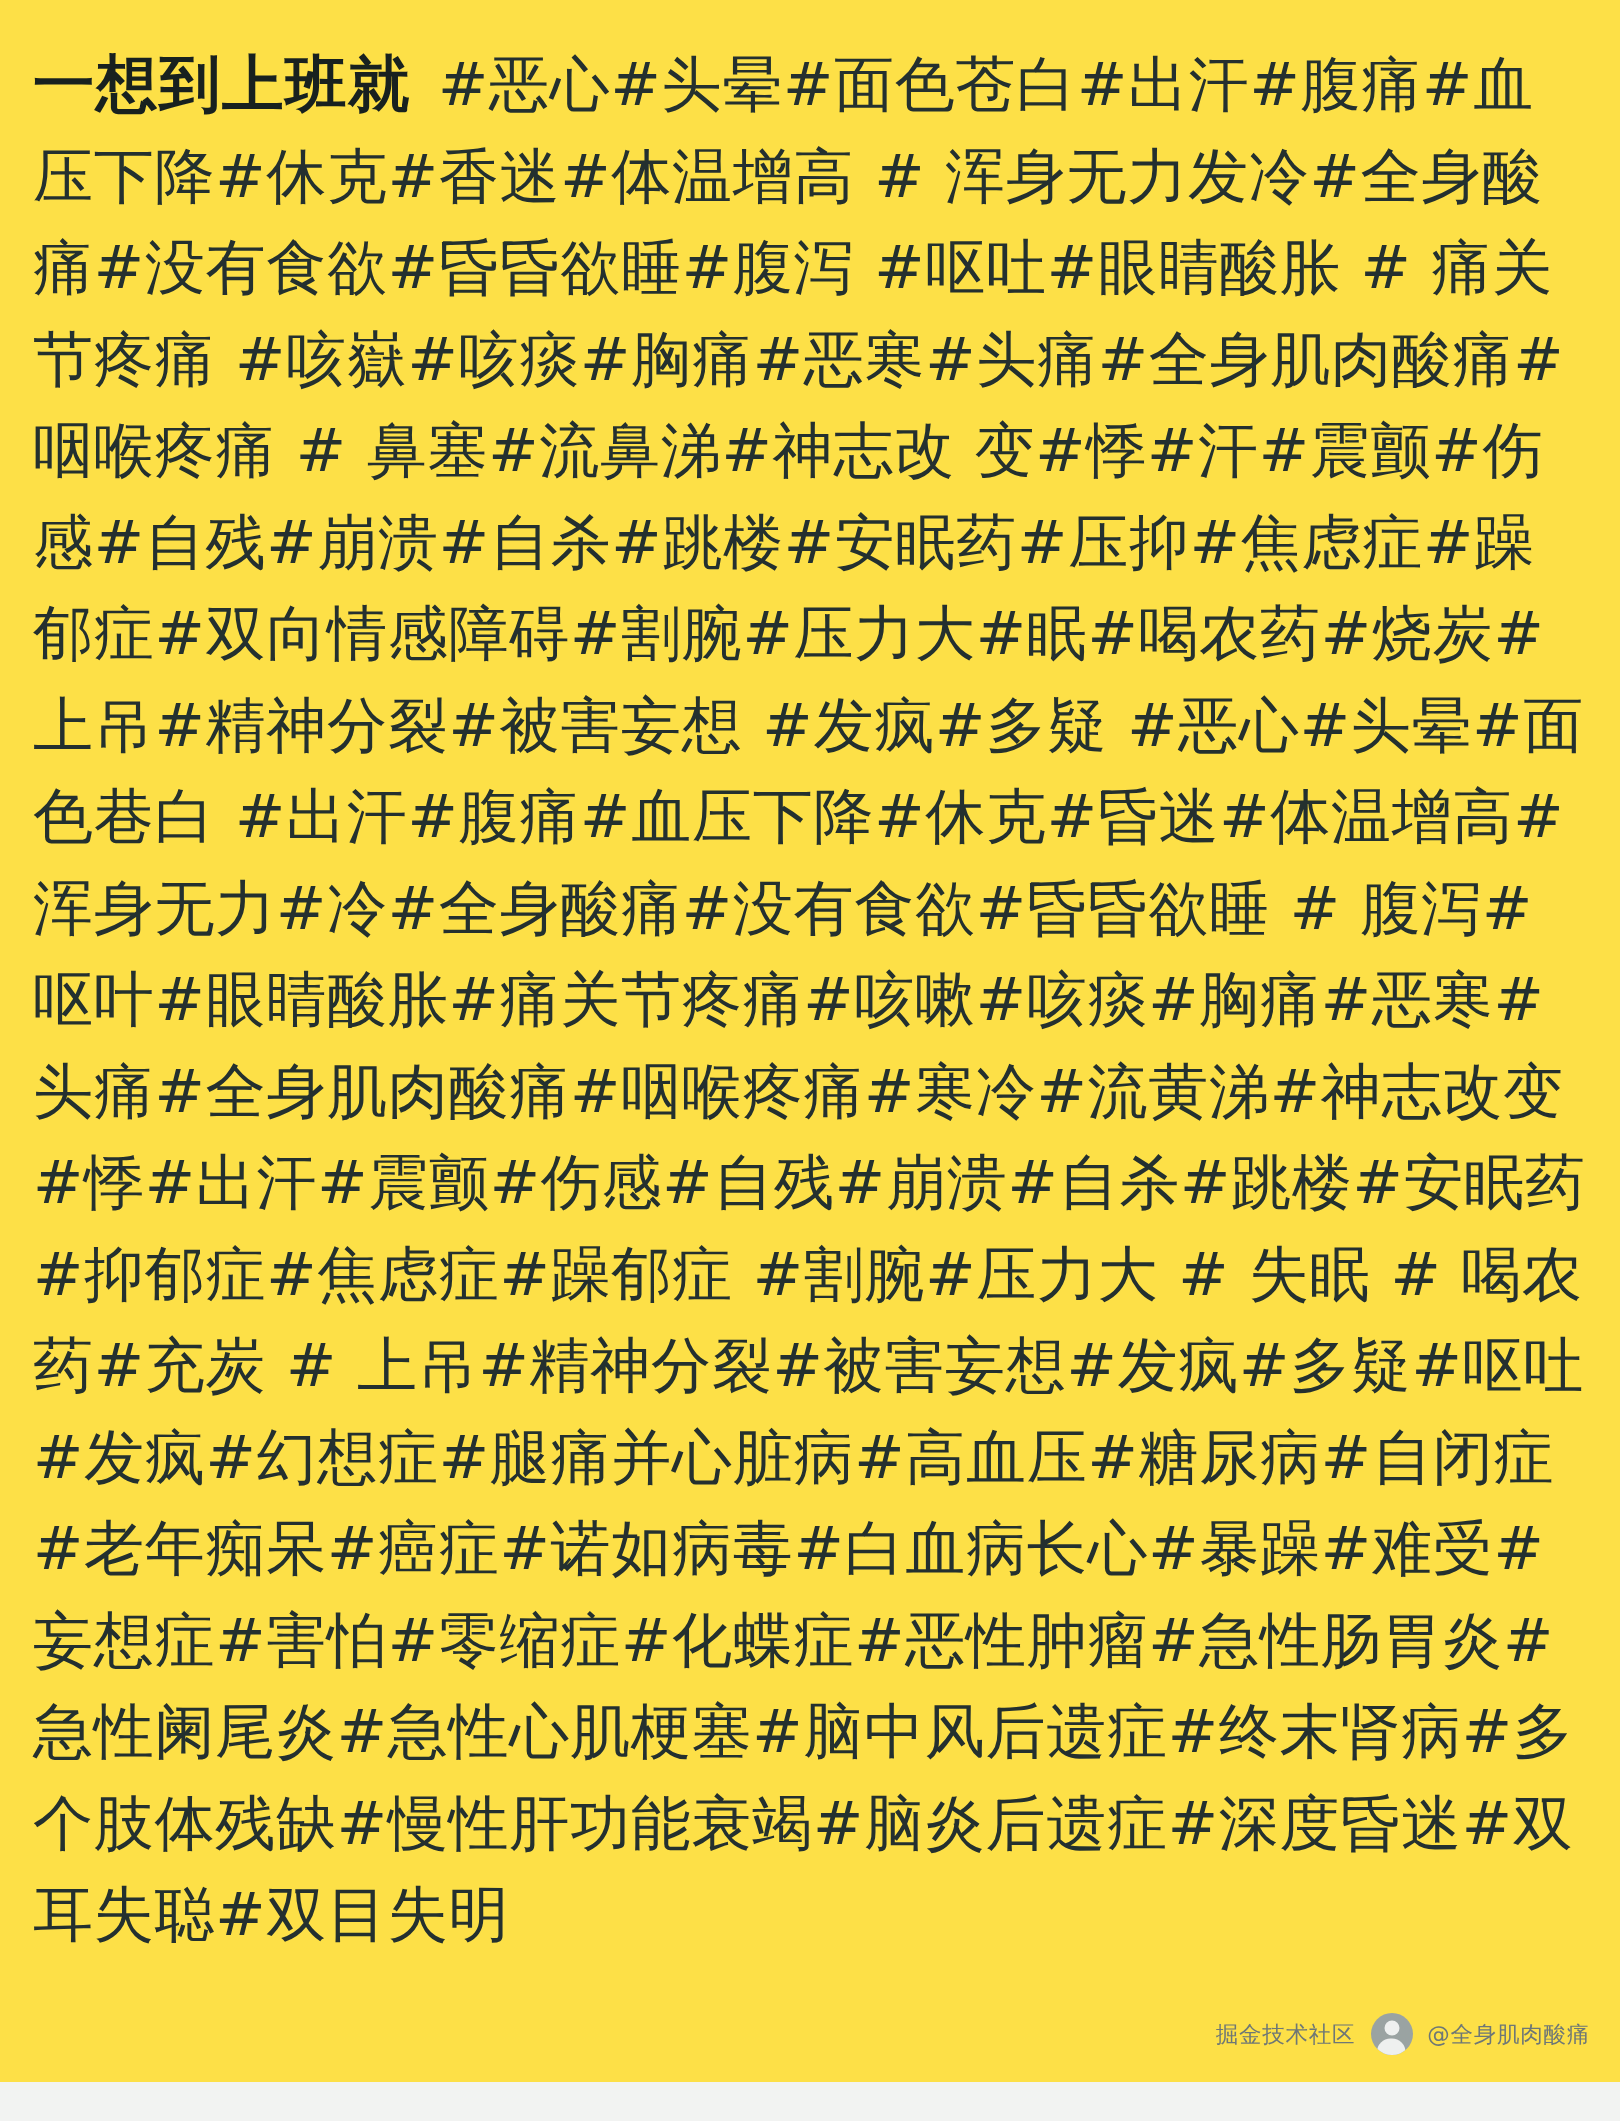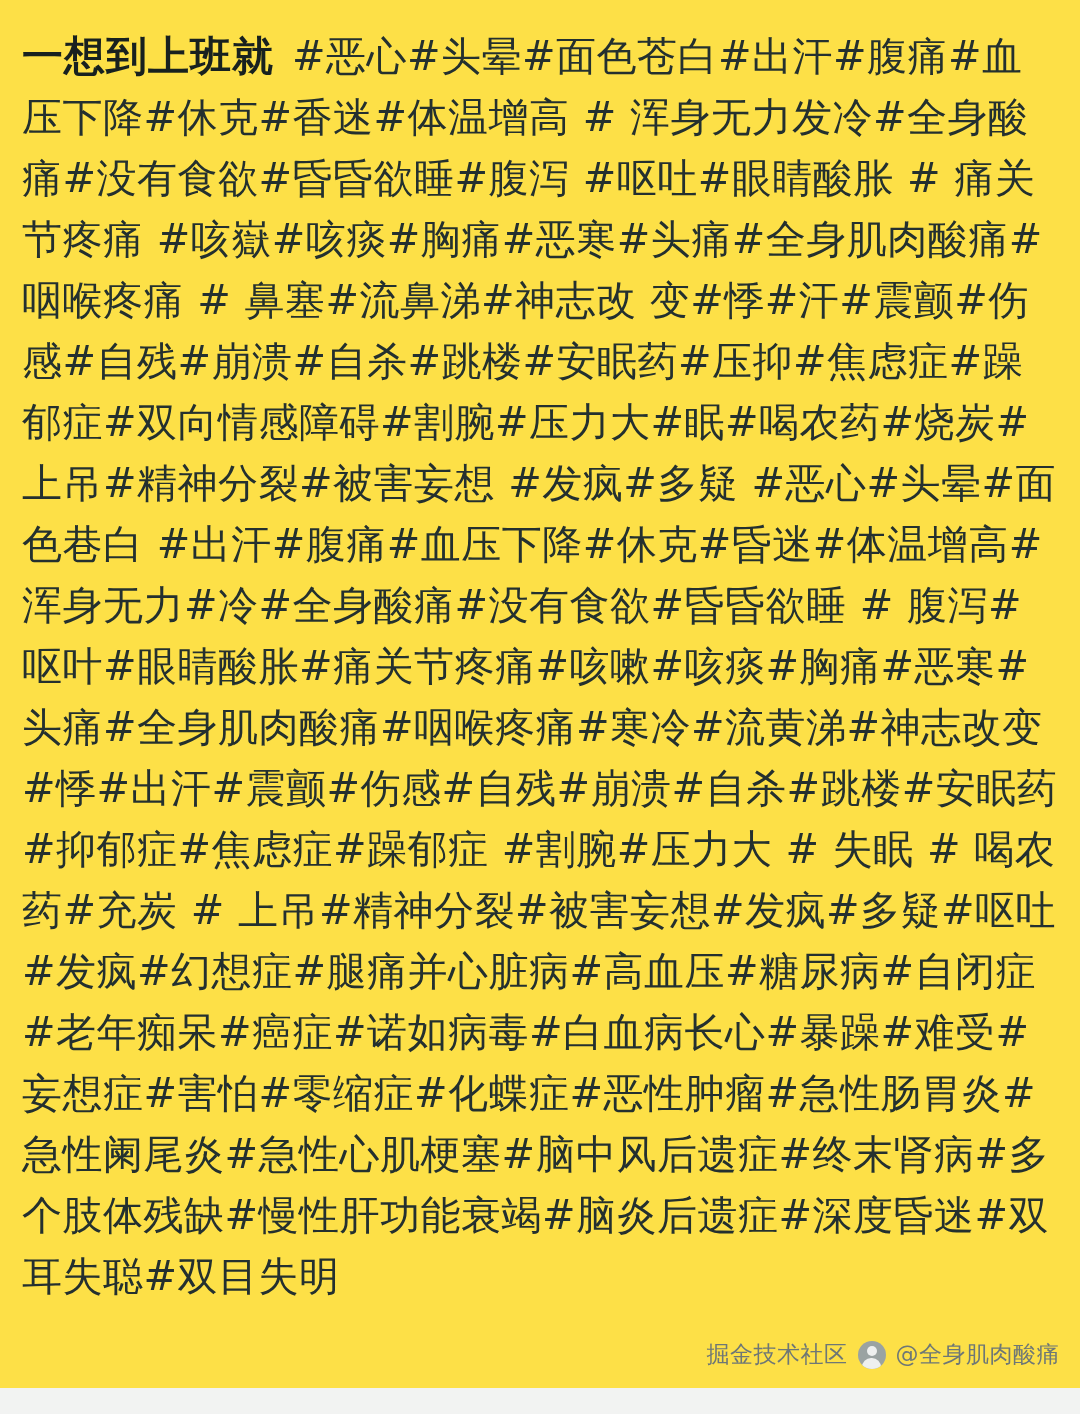--- a/index.html
+++ b/index.html
@@ -43,21 +43,21 @@
     width: 18px;
   }
   #watermark {
     position: absolute;
     right: 20px;
     bottom: 18px;
     display: flex;
     align-items: center;
     gap: 10px;
     color: #6f7877;
-    font-size: 23px;
+    font-size: 15px;
     letter-spacing: 0.5px;
     white-space: nowrap;
   }
   #watermark .wm-text {
     color: #6e7776;
   }
   #watermark .avatar {
     width: 28px;
     height: 28px;
     border-radius: 50%;

